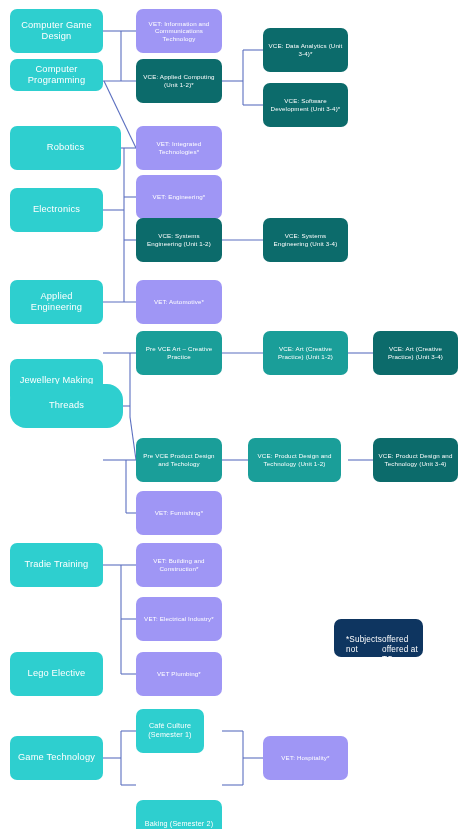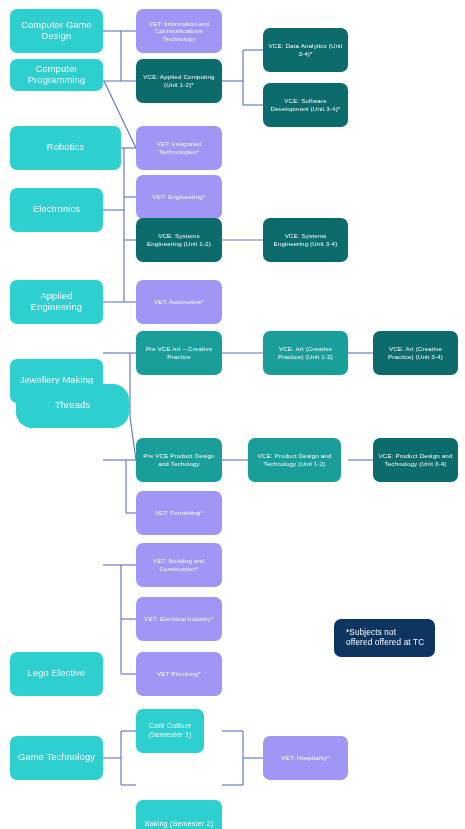--- a/index.html
+++ b/index.html
@@ -110,23 +110,24 @@
   <div class="node c-cyan t-lg" style="left:10px;top:59px;width:93px;height:28px;">Computer Programming</div>
 
   <div class="node c-cyan t-lg" style="left:10px;top:126px;width:111px;height:44px;">Robotics</div>
 
   <div class="node c-cyan t-lg" style="left:10px;top:188px;width:93px;height:44px;">Electronics</div>
 
   <div class="node c-cyan t-lg" style="left:10px;top:280px;width:93px;height:44px;">Applied Engineering</div>
 
   <div class="node c-cyan t-lg" style="left:10px;top:331px;width:93px;height:44px;margin-top:28px;">Jewellery Making</div>
 
-  <div class="node c-cyan t-lg" style="left:16px;top:384px;width:113px;height:44px;border-radius:16px;">Threads</div>
+  <div class="node c-cyan t-lg" style="left:10px;top:384px;width:113px;height:44px;border-radius:16px;">Threads</div>
 
 
+  <div class="node c-cyan t-lg" style="left:10px;top:543px;width:93px;height:44px;">Tradie Training</div>
 
   <div class="node c-cyan t-lg" style="left:10px;top:652px;width:93px;height:44px;">Lego Elective</div>
 
   <div class="node c-cyan t-lg" style="left:10px;top:736px;width:93px;height:44px;">Game Technology</div>
 
   <div class="node c-purple t-sm" style="left:136px;top:9px;width:86px;height:44px;">VET: Information and Communications Technology</div>
 
   <div class="node c-teal-dark t-sm" style="left:136px;top:59px;width:86px;height:44px;">VCE: Applied Computing (Unit 1-2)*</div>
 
   <div class="node c-purple t-sm" style="left:136px;top:126px;width:86px;height:44px;">VET: Integrated Technologies*</div>
@@ -162,18 +163,18 @@
   <div class="node c-teal-mid t-sm" style="left:263px;top:331px;width:85px;height:44px;">VCE: Art (Creative Practice) (Unit 1-2)</div>
 
   <div class="node c-teal-mid t-sm" style="left:248px;top:438px;width:93px;height:44px;">VCE: Product Design and Technology (Unit 1-2)</div>
 
   <div class="node c-purple t-sm" style="left:263px;top:736px;width:85px;height:44px;">VET: Hospitality*</div>
 
   <div class="node c-teal-dark t-sm" style="left:373px;top:331px;width:85px;height:44px;">VCE: Art (Creative Practice) (Unit 3-4)</div>
 
   <div class="node c-teal-dark t-sm" style="left:373px;top:438px;width:85px;height:44px;">VCE: Product Design and Technology (Unit 3-4)</div>
 
-  <div class="node c-navy t-legend" style="left:334px;top:619px;width:101px;height:38px;flex-direction:column;align-items:flex-start;justify-content:center;">
+  <div class="node c-navy t-legend" style="left:334px;top:619px;width:89px;height:38px;flex-direction:row;align-items:flex-start;justify-content:center;">
     <div>*Subjects not</div>
     <div>offered offered at TC</div>
   </div>
 
 </div>
 
 </body></html>

